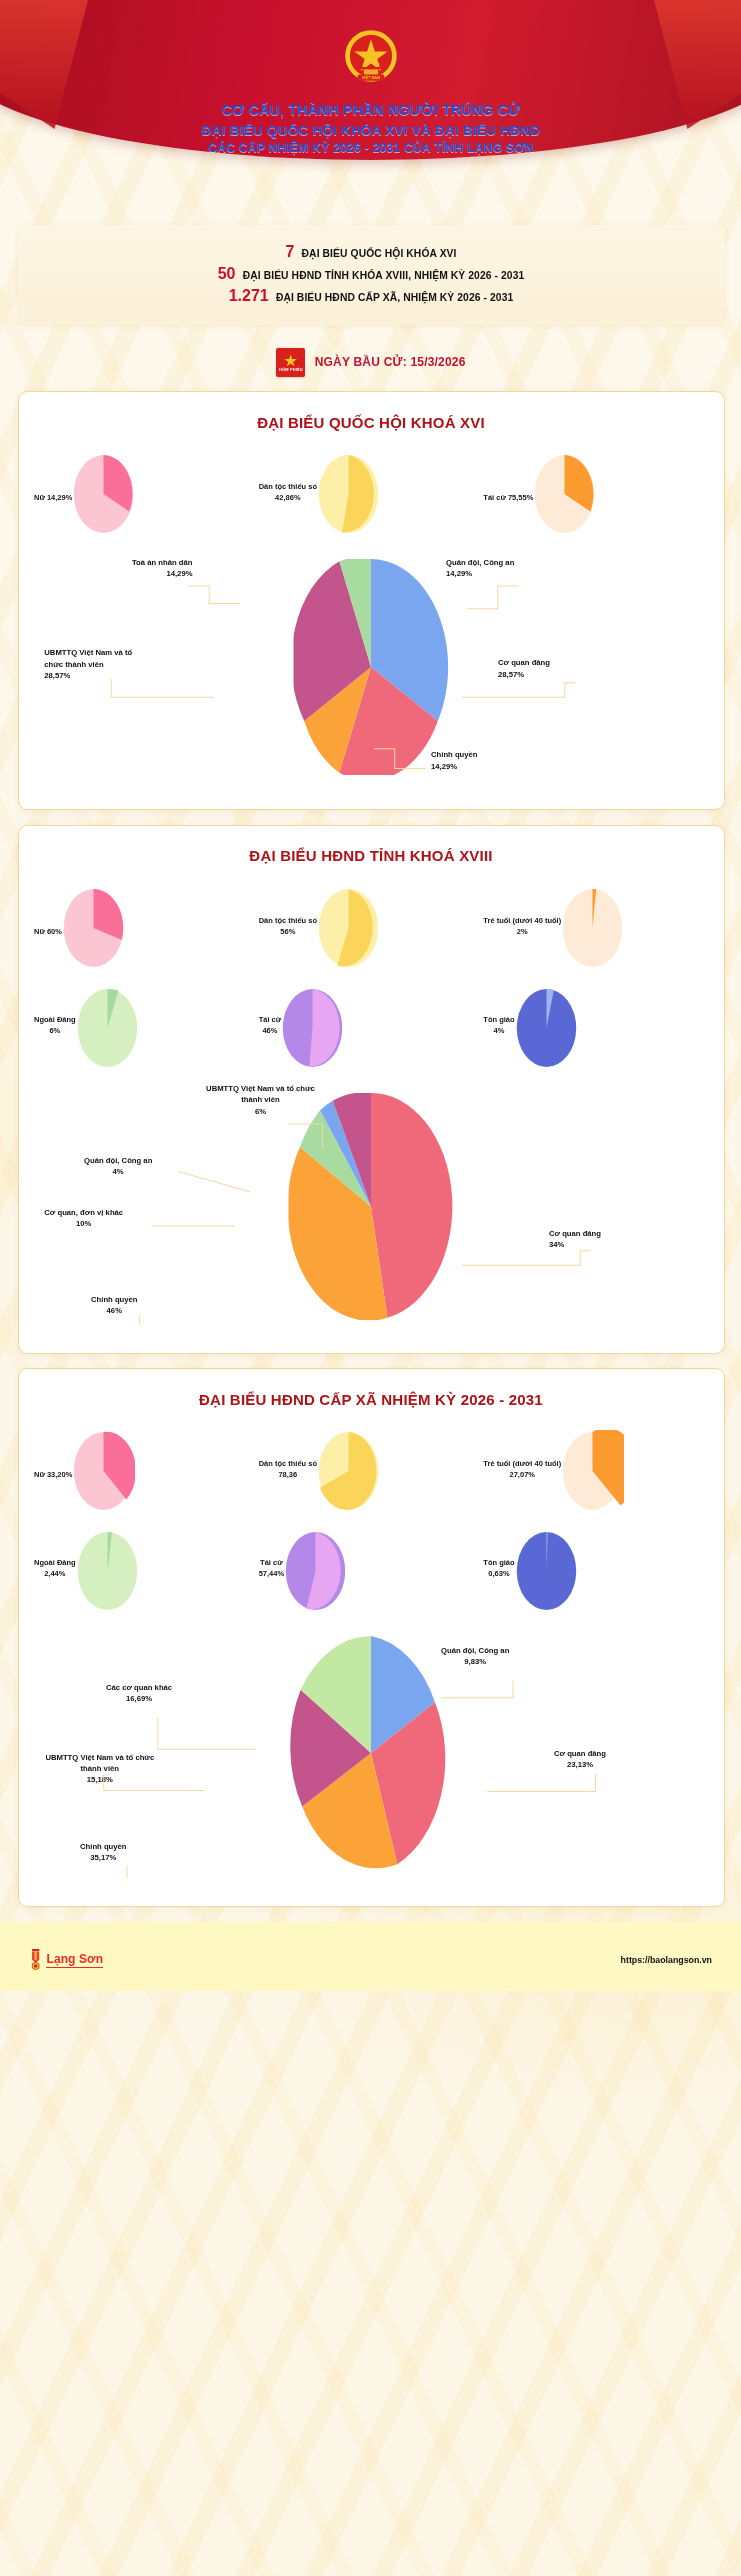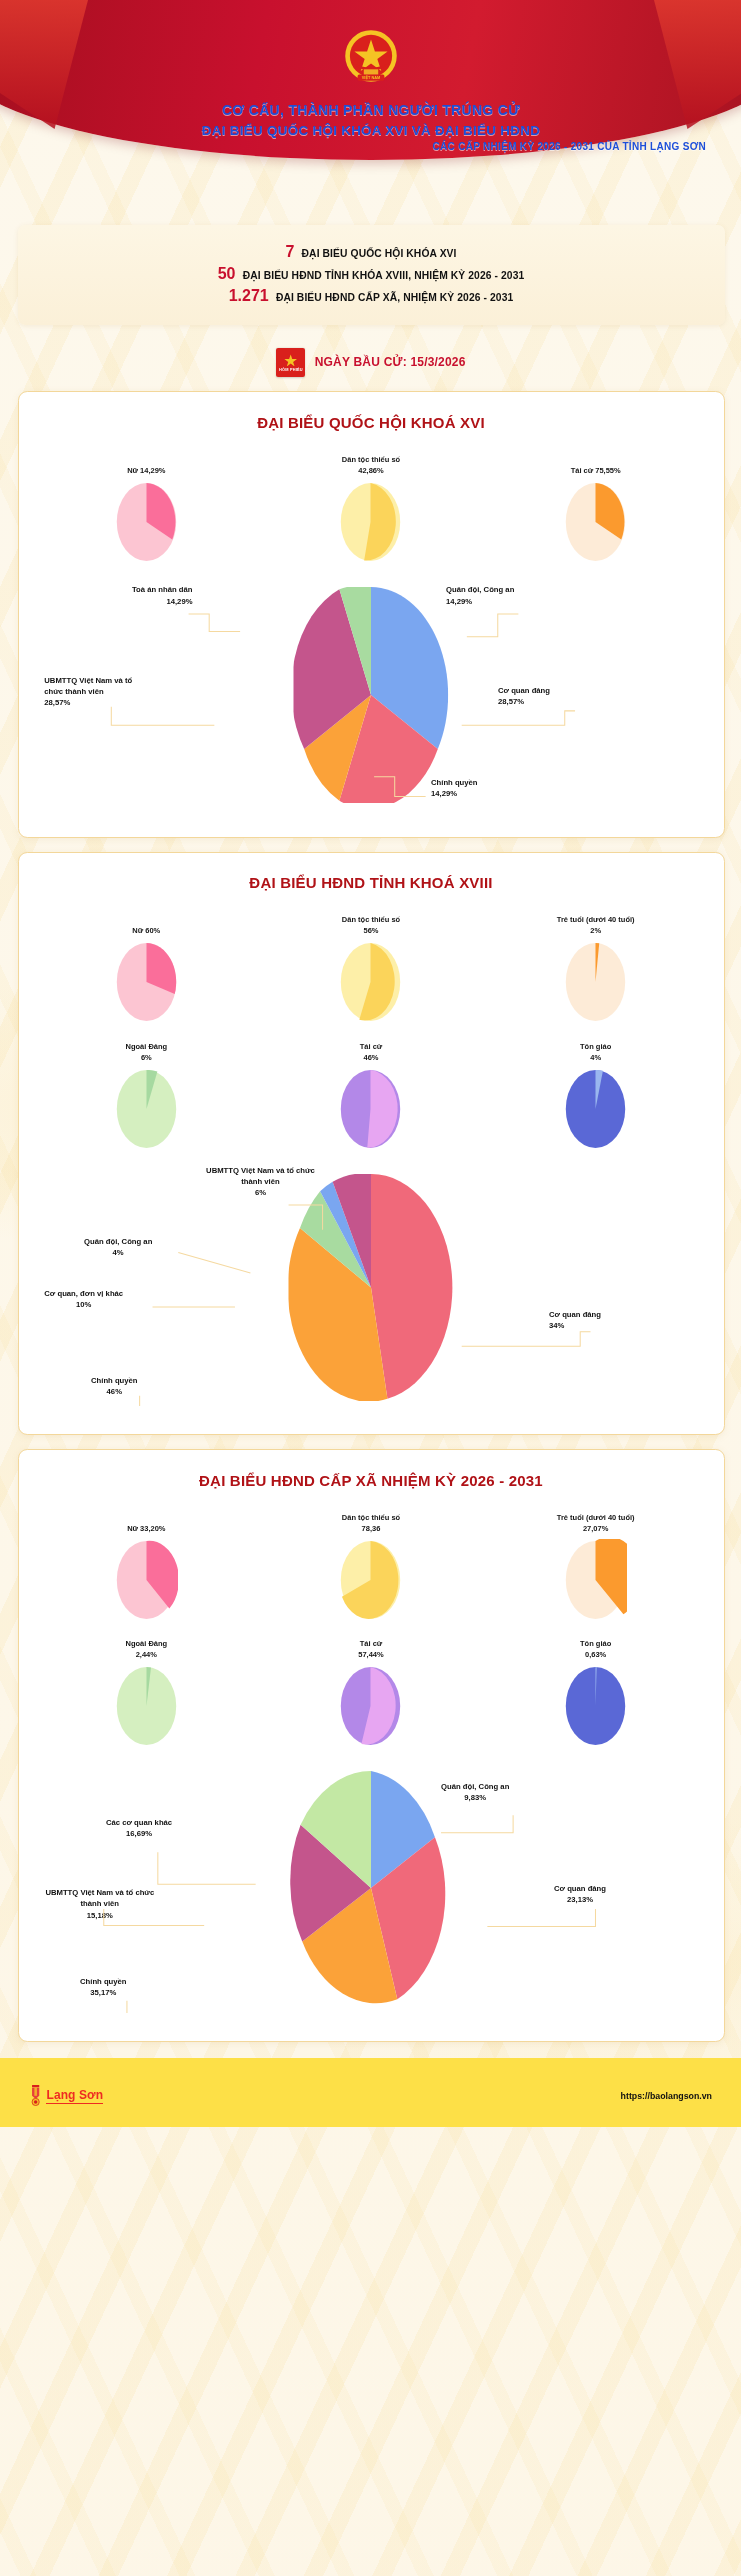--- a/index.html
+++ b/index.html
@@ -69,21 +69,21 @@
     color: #1d4ed8;
     font-weight: 900;
     font-size: 14px;
     letter-spacing: 0.3px;
     line-height: 1.42;
     text-transform: uppercase;
     text-shadow: 0 1px 0 rgba(255,255,255,.55);
     white-space: nowrap;
   }
   .title-line.l2 { font-size: 13.4px; }
-  .title-line.l3 { font-size: 10px; text-align: right; }
+  .title-line.l3 { font-size: 12px; }
 
   
   .stats {
     position: relative;
     margin: 3.1px 17.5px 0;
     background: linear-gradient(180deg,#fdf6e4,#fbf0d8);
     border-radius: 7.2px;
     padding: 13.4px 20.6px 15.5px;
     box-shadow: 0 1px 5.2px rgba(180,140,60,.12);
   }
@@ -140,21 +140,21 @@
     letter-spacing: 0.2px;
     margin-bottom: 20.6px;
   }
 
   
   .mini-row {
     display: grid; grid-template-columns: repeat(3,1fr);
     margin-bottom: 7.2px;
   }
   .mini-cell {
-    display: flex; flex-direction: column; align-items: center;
+    display: flex; flex-direction: row; align-items: center;
   }
   .mini-label {
     text-align: center;
     font-weight: 900; font-size: 7.5px; color: #151515;
     line-height: 1.45;
     margin-bottom: 4.1px;
     min-height: 23px;
     display: flex; flex-direction: column; justify-content: flex-end;
   }
   .mini-label .pct { display: block; }
@@ -178,21 +178,21 @@
     white-space: nowrap;
   }
   .callout.r { text-align: left; }
   .callout.l { text-align: right; }
   .callout .pct { display: block; }
 
   
   .footer {
     display: flex; align-items: center; justify-content: space-between;
     padding: 27px 30px 20.6px;
-    background: #fde047;
+    background: #fef9c3;
     margin-top: 15.5px;
   }
   .brand { display: flex; align-items: center; gap: 5.2px; }
   .brand-mark { width: 11.3px; height: 21.6px; }
   .brand-name {
     color: #ee2b22; font-weight: 900; font-size: 12px; letter-spacing: 0.1px;
     border-bottom: 1.5px solid #ee2b22; padding-bottom: 1px;
   }
   .site-url { font-weight: 700; font-size: 8.8px; color: #111; }
 </style>

